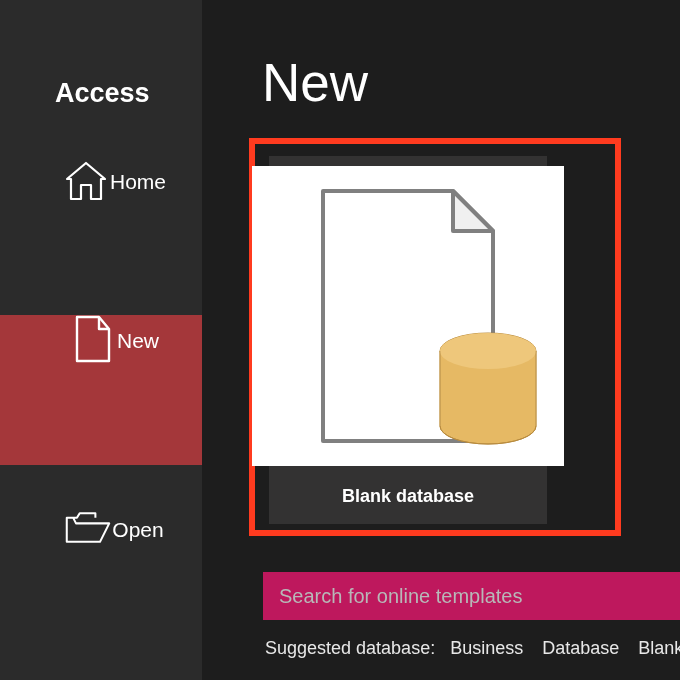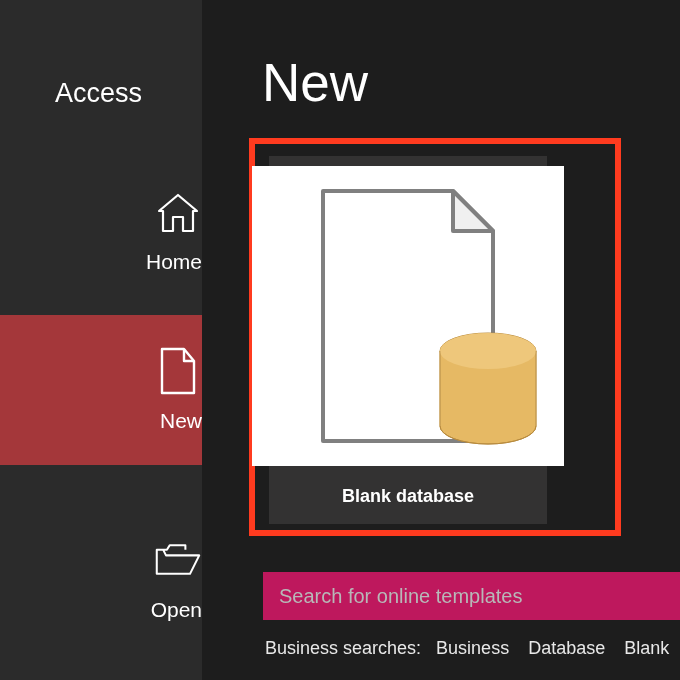--- a/index.html
+++ b/index.html
@@ -10,28 +10,29 @@
     color: #fff; overflow: hidden;
     position: relative;
   }
   .sidebar {
     position: absolute; left: 0; top: 0;
     width: 202px; height: 680px;
     background: #2b2b2b;
   }
   .app-title {
     position: absolute; left: 55px; top: 78px;
-    font-size: 27px; font-weight: 400; color: #fff;
+    font-size: 27px; font-weight: 700; color: #fff;
   }
   .nav-item {
     position: absolute; left: 0;
     width: 202px; height: 150px;
-    display: flex; flex-direction: column;
-    align-items: flex-end; justify-content: center;
+    display: flex; flex-direction: row;
+    align-items: flex-start; justify-content: center;
     cursor: pointer;
+    padding-left: 26px;
   }
   .nav-item.selected { background: #a4373a; }
   .nav-icon { width: 48px; height: 48px; display: flex; align-items: center; justify-content: center; }
   .nav-label { margin-top: 14px; font-size: 21px; font-weight: 400; color: #fff; }
   .nav-home  { top: 156px; }
   .nav-new   { top: 315px; }
   .nav-open  { top: 504px; }
 
   .main {
     position: absolute; left: 202px; top: 0;
@@ -144,18 +145,18 @@
       </div>
       <div class="tile-label">Blank database</div>
     </div>
   </div>
 
   <div class="search-box">
     <input class="search-input" type="text" placeholder="Search for online templates" style="">
   </div>
 
   <div class="suggest-row">
-    <span class="lbl">Business searches:</span>
+    <span class="lbl">Suggested database:</span>
     <span class="link">Business</span>
     <span class="link">Database</span>
     <span class="link">Blank</span>
   </div>
 </div>
 
 </body></html>

